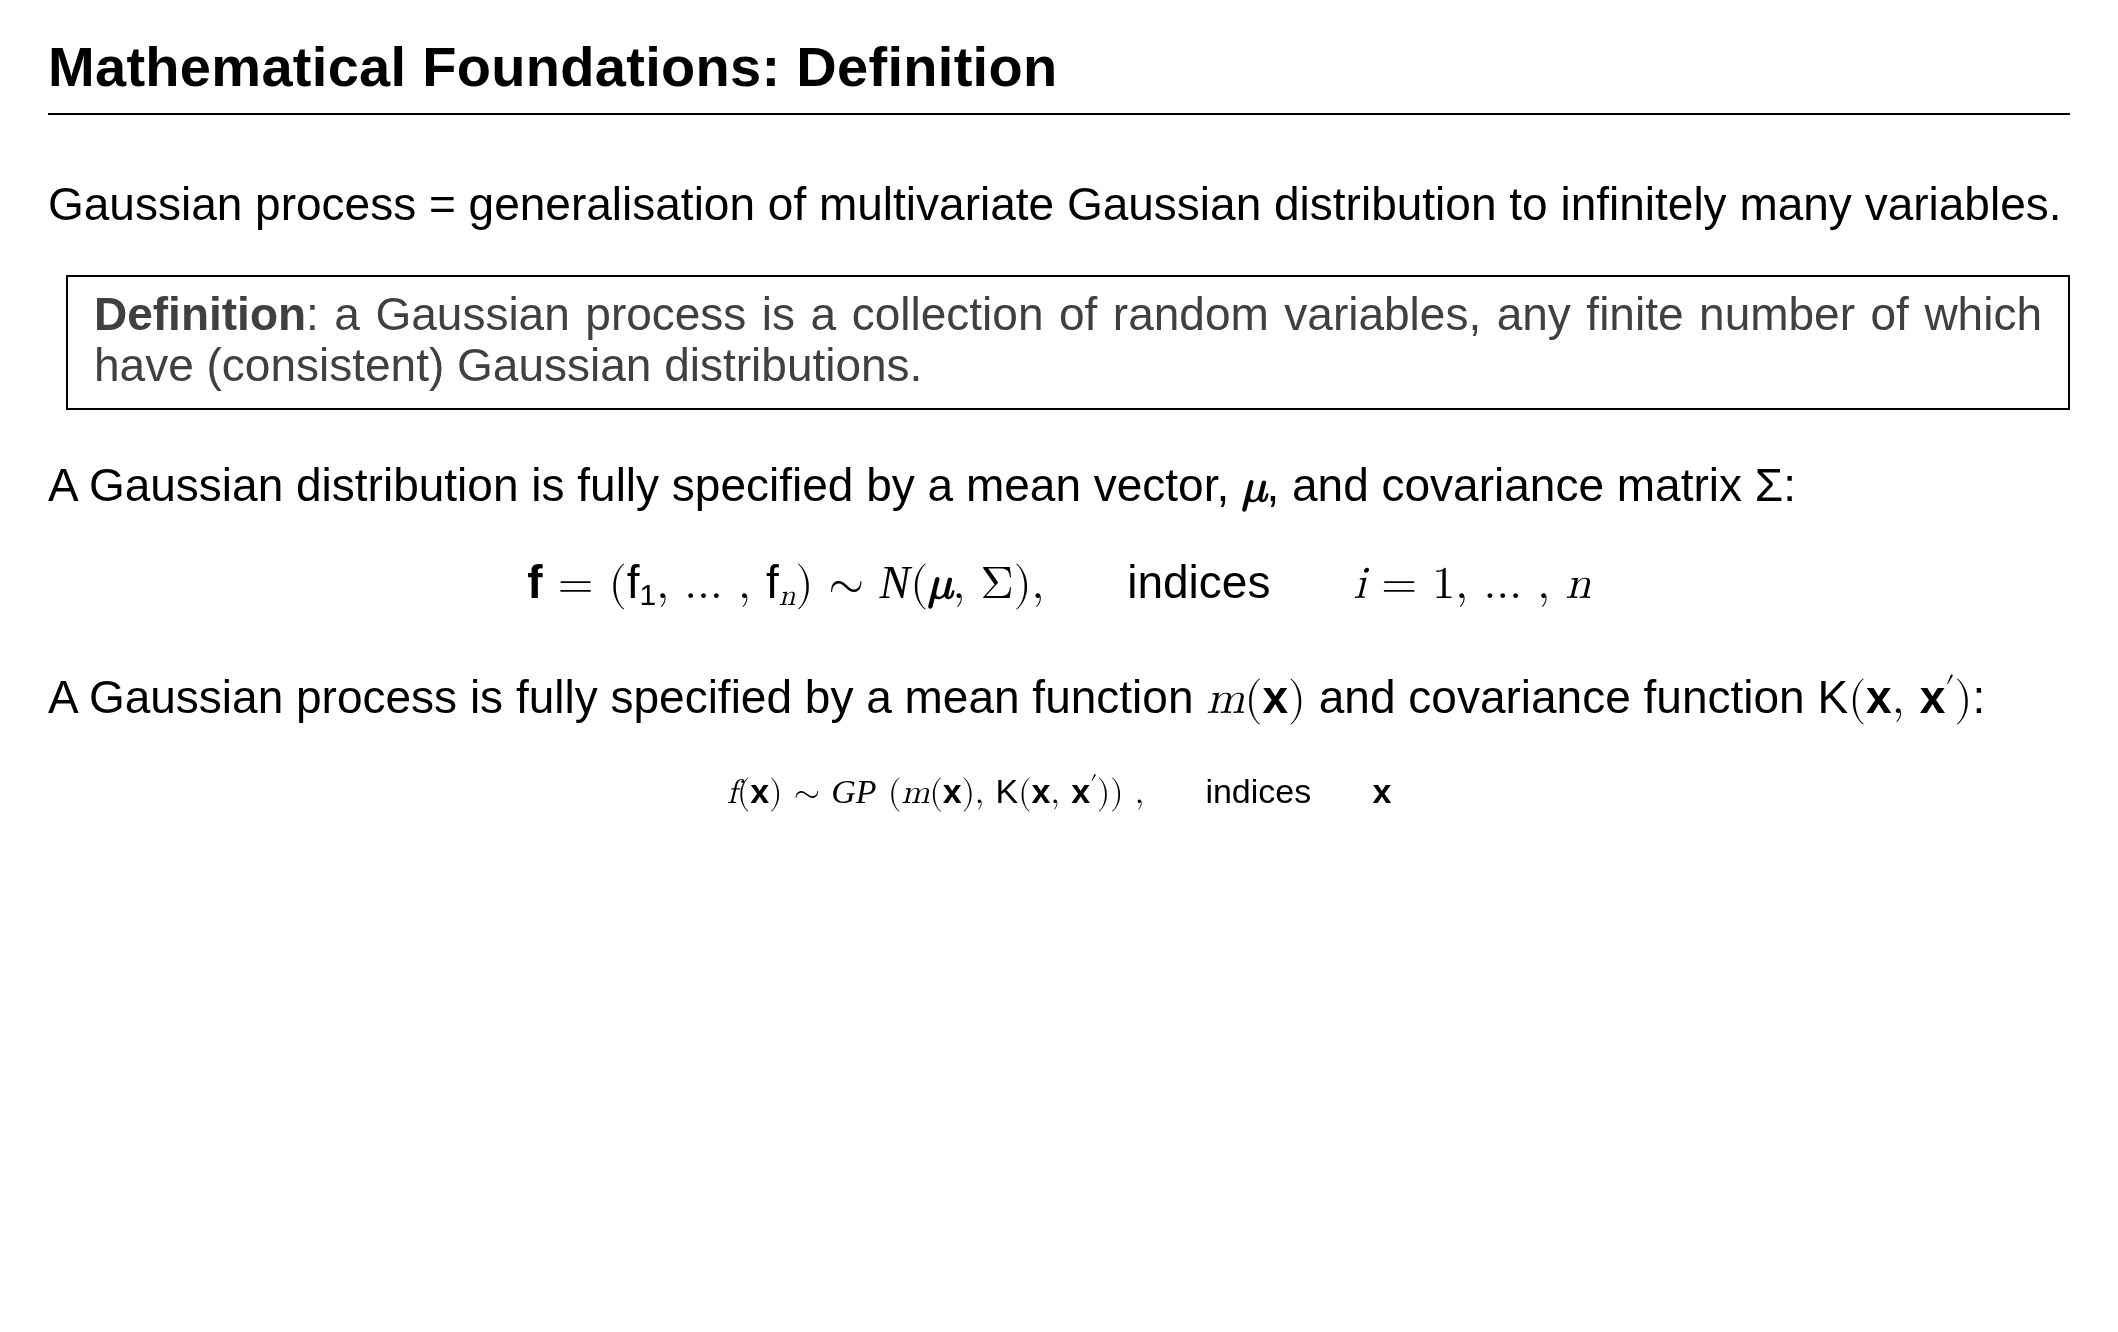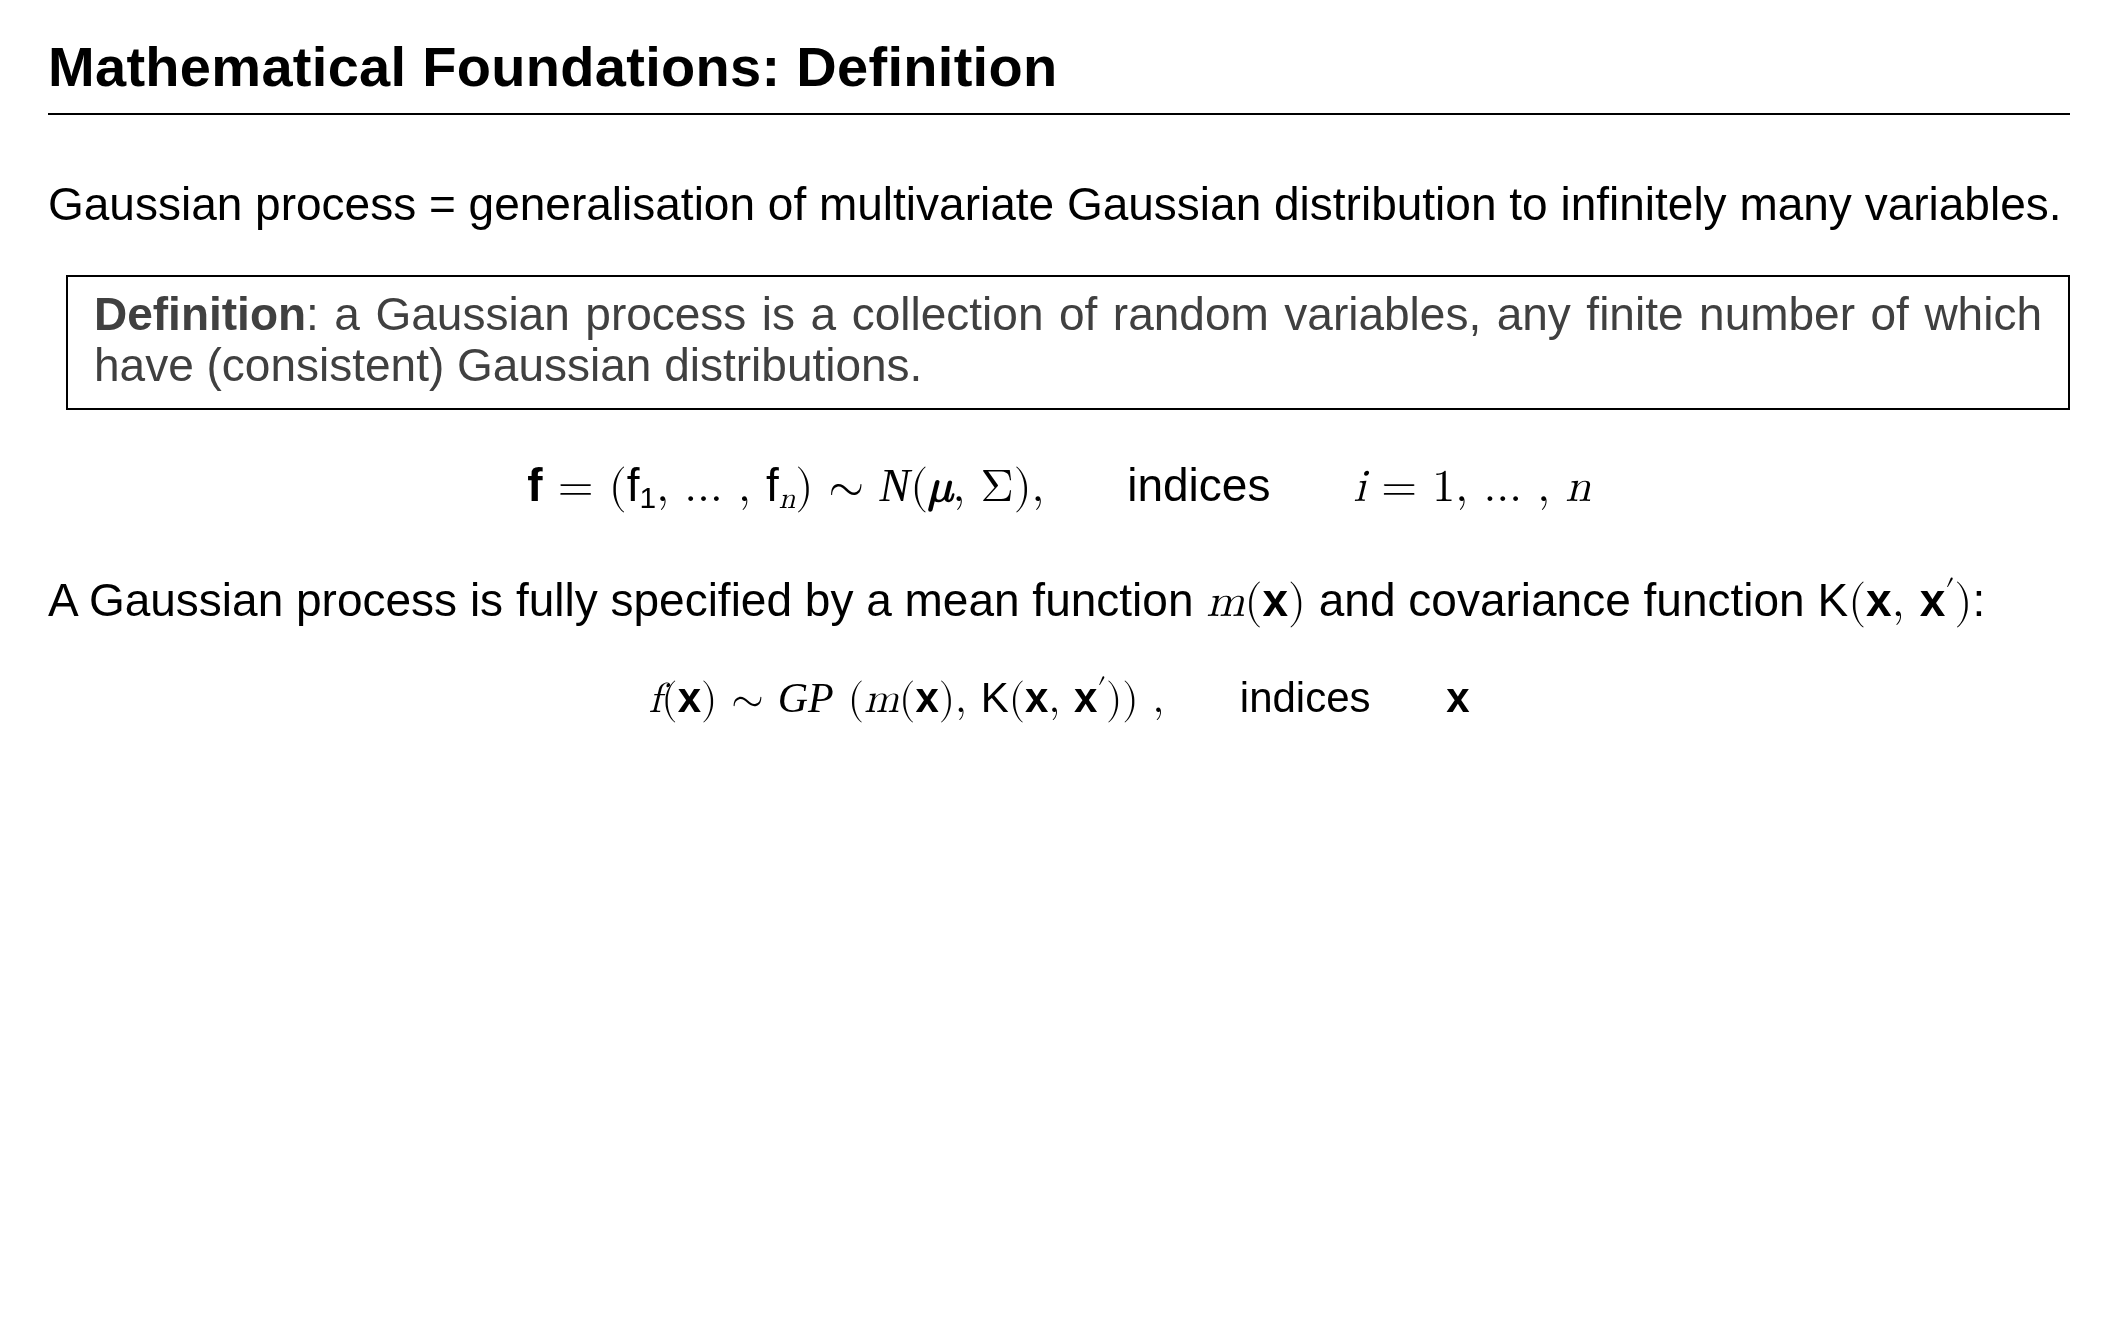--- a/index.html
+++ b/index.html
@@ -42,21 +42,21 @@
   }
   .defword { font-weight: 700; }
   .eqline {
     text-align: center;
     font-size: 46px;
     margin: 29px 0 58px 0;
     font-family: "Cambria Math", "Latin Modern Math", "Times New Roman", serif;
   }
   .eqline2 {
     text-align: center;
-    font-size: 42px;
+    font-size: 34px;
     margin: 46px 0 0 0;
     font-family: "Cambria Math", "Latin Modern Math", "Times New Roman", serif;
   }
   .italic { font-style: italic; }
   .bold { font-weight: 700; }
   .cal { font-family: "Brush Script MT", "Segoe Script", cursive; font-style: italic; }
   .sf { font-family: "Segoe UI", "Helvetica Neue", Arial, sans-serif; font-style: normal; }
   .sub { font-size: 0.65em; vertical-align: -0.25em; }
   .sup { font-size: 0.65em; vertical-align: 0.55em; }
   .wspace { display: inline-block; width: 1.8em; }
@@ -70,20 +70,23 @@
   <div class="title">Mathematical Foundations: Definition</div>
 
   <div class="body">
 
     <div class="para">Gaussian process = generalisation of multivariate Gaussian distribution to infinitely many variables.</div>
 
     <div class="defbox">
       <span class="defword">Definition</span><span>: a Gaussian process is a collection of random variables, any finite number of which have (consistent) Gaussian distributions.</span>
     </div>
 
+    <div class="para">
+      <span>A Gaussian distribution is fully specified by a mean vector, </span><span class="bold italic serif">μ</span><span>, and covariance matrix Σ:</span>
+    </div>
 
     <div class="eqline">
       <span class="bold sf">f</span><span> = (</span><span class="sf">f</span><span class="sub sf">1</span><span>, … , </span><span class="sf">f</span><span class="sub italic">n</span><span>) ∼ </span><span class="cal">N</span><span>(</span><span class="bold italic">μ</span><span>, Σ),</span><span class="wspace"></span><span class="sf">indices</span><span class="wspace"></span><span class="italic">i</span><span> = 1, … , </span><span class="italic">n</span>
     </div>
 
     <div class="para">
       <span>A Gaussian process is fully specified by a mean function </span><span class="italic serif">m</span><span class="serif">(</span><span class="bold sf">x</span><span class="serif">)</span><span> and covariance function </span><span class="sf">K</span><span class="serif">(</span><span class="bold sf">x</span><span class="serif">, </span><span class="bold sf">x</span><span class="sup serif">′</span><span class="serif">)</span><span>:</span>
     </div>
 
     <div class="eqline2">

